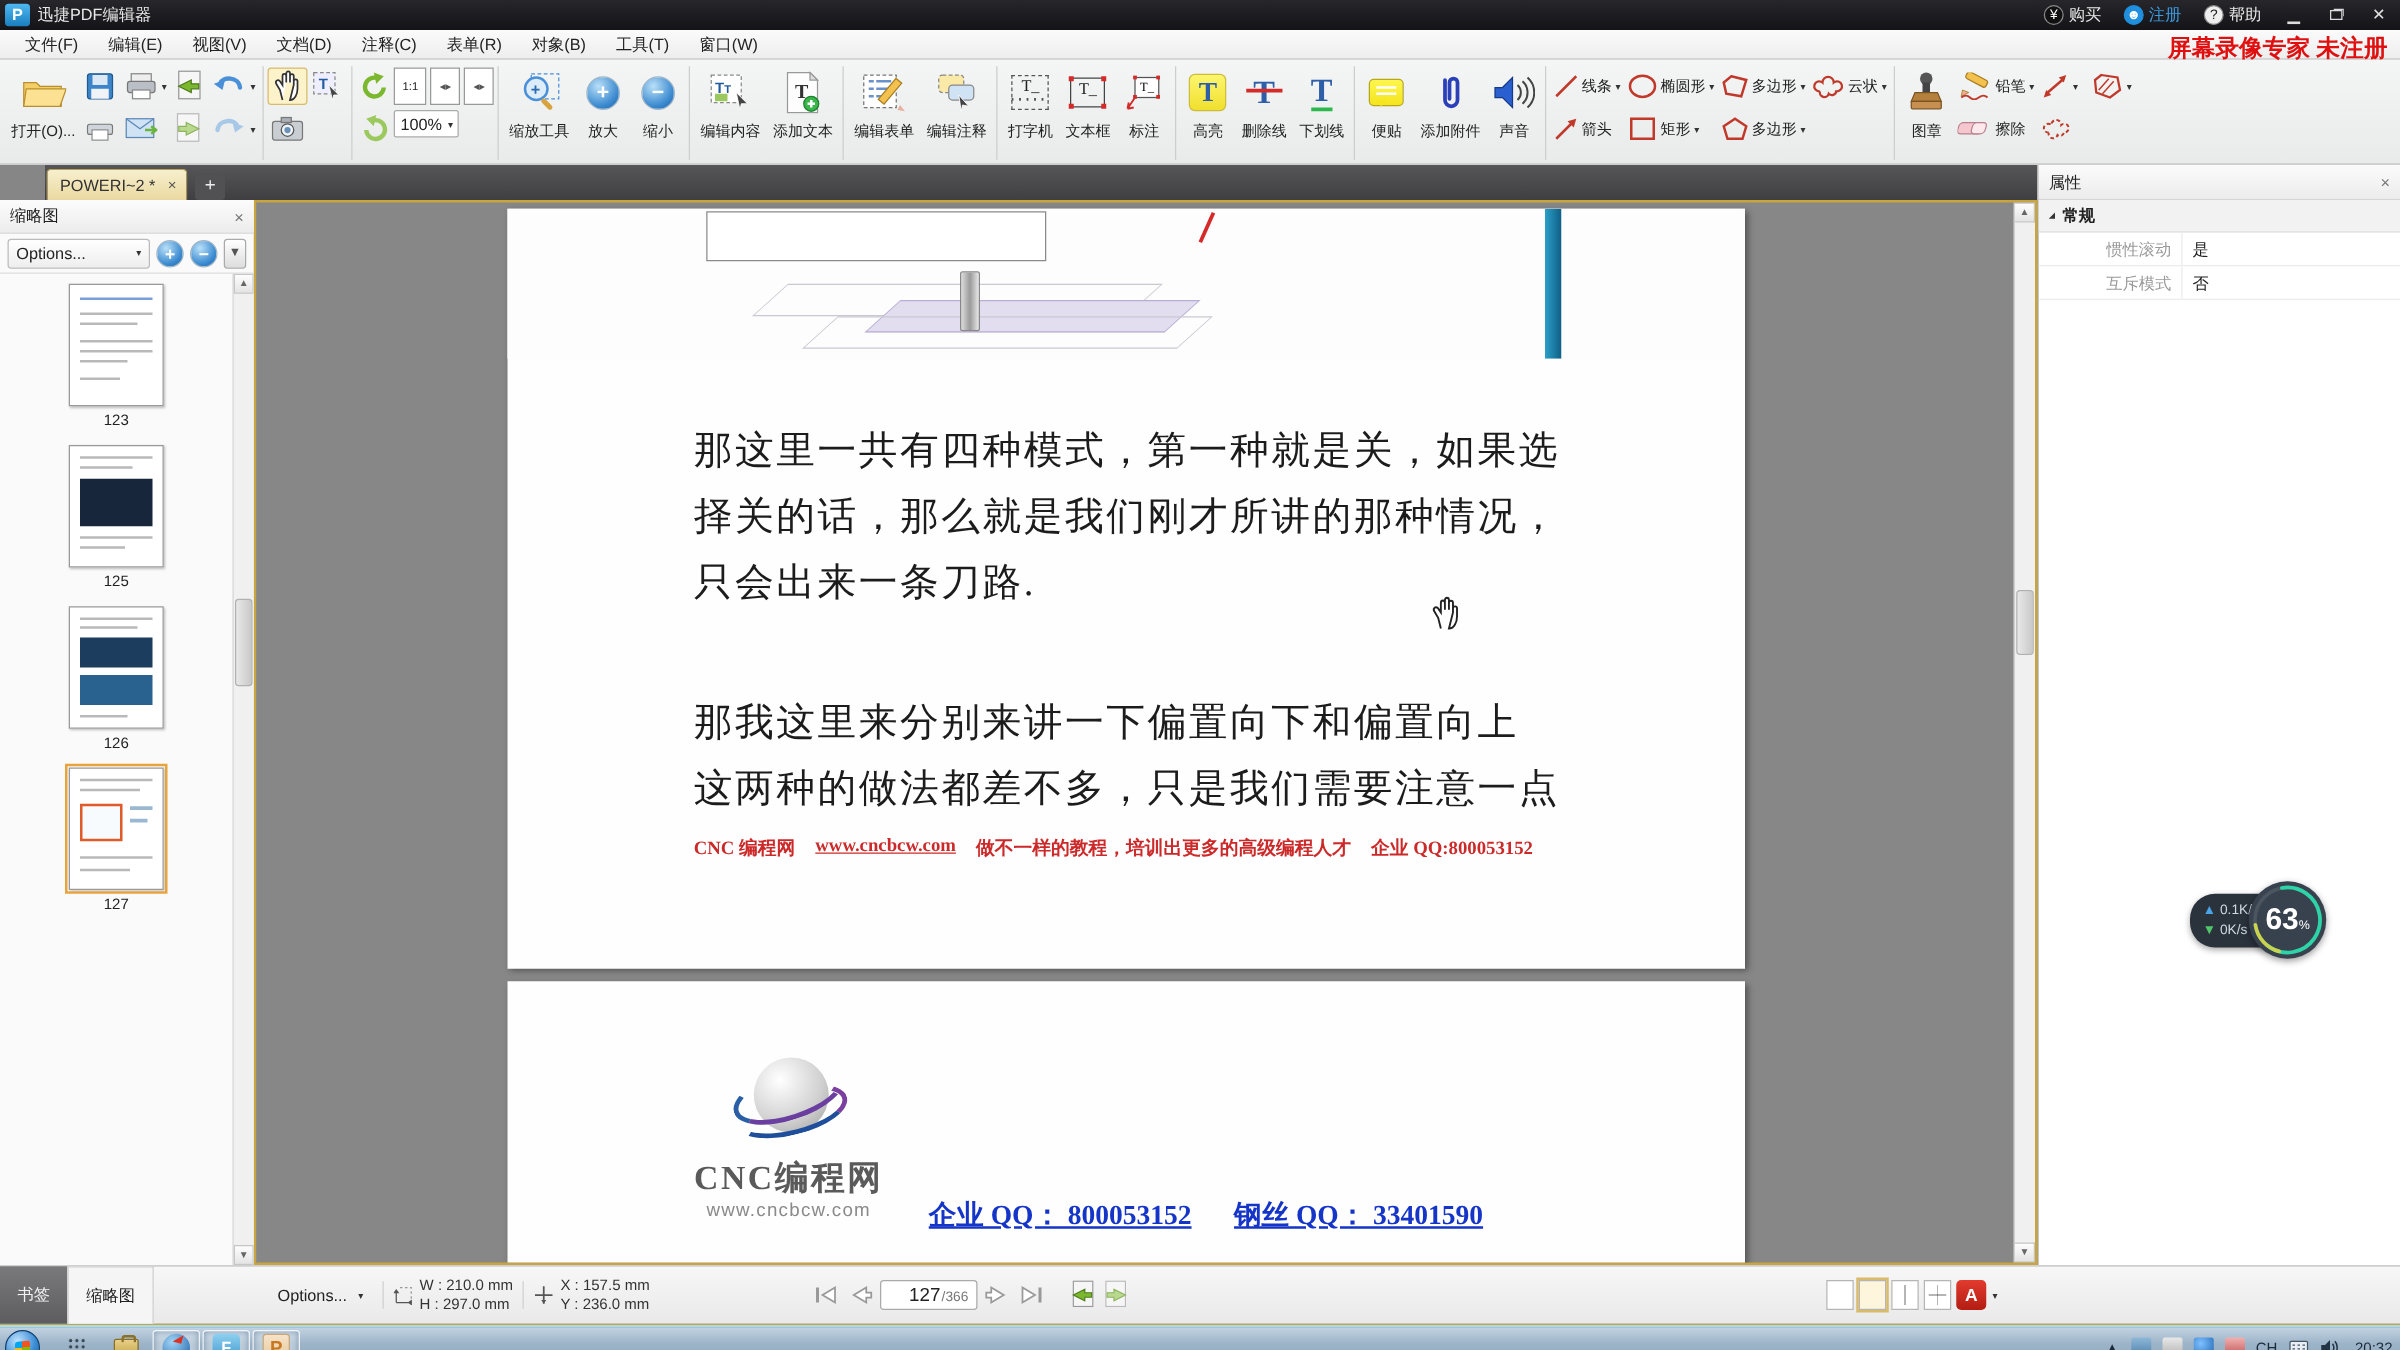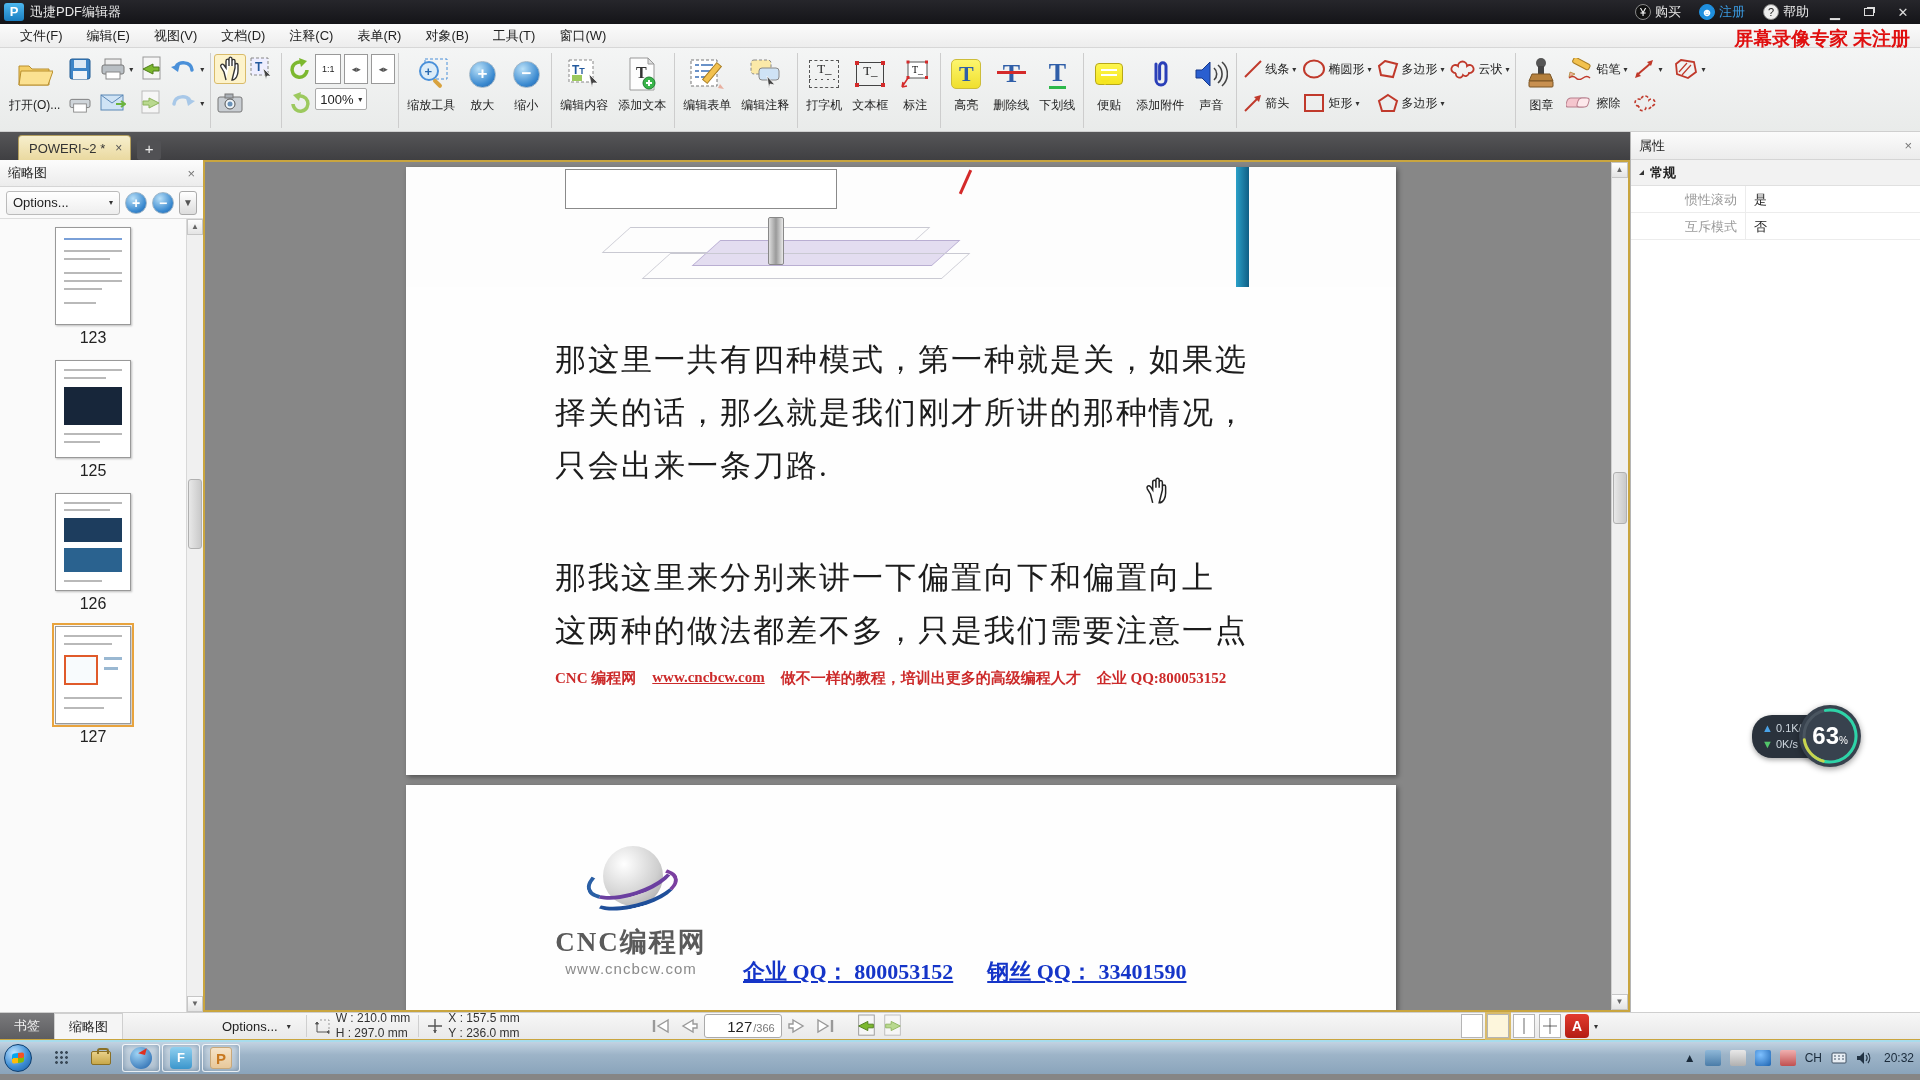--- a/index.html
+++ b/index.html
@@ -49,39 +49,39 @@
   .sticky-ic::after { content:""; position:absolute; left:4px; bottom:-6px; border:5px solid transparent; border-top-color:#f5e51e; }
   .tbox-ic { width:28px; height:24px; border:1px solid #444; position:relative; font:13px "Liberation Serif",serif; color:#222; text-align:center; }
   .tbox-ic i { position:absolute; width:4px; height:4px; background:#d42a2a; }
   .tbox-ic i:nth-child(1){left:-2px;top:-2px} .tbox-ic i:nth-child(2){right:-2px;top:-2px}
   .tbox-ic i:nth-child(3){left:-2px;bottom:-2px} .tbox-ic i:nth-child(4){right:-2px;bottom:-2px}
   .type-ic { width:30px; height:28px; border:1px dashed #555; font:13px "Liberation Serif",serif; text-align:center; background-image:radial-gradient(#555 1px, transparent 1px); background-size:6px 5px; background-position:3px 16px; background-repeat:repeat-x; }
 
   
   .workspace { display:flex; height:880px; }
   .left-col { flex:1; display:flex; flex-direction:column; min-width:0; }
-  .tabstrip { height:28px; background:linear-gradient(#565658,#3f3f42); display:flex; align-items:flex-end; padding-left:18px; }
+  .tabstrip { height:28px; background:linear-gradient(#565658,#3f3f42); display:flex; align-items:flex-end; padding-left:1px;margin-left:36px; }
   .doctab { height:25px; background:linear-gradient(#f7efcd,#ead9a0); border:1px solid #b49f5e; border-bottom:none; border-radius:4px 4px 0 0; display:flex; align-items:center; gap:10px; padding:0 8px 0 10px; font-size:13px; color:#333; }
   .doctab .close-x { color:#555; font-size:12px; cursor:pointer; }
   .newtab-btn { width:24px; height:20px; margin-left:6px; background:#515154; color:#eee; border-radius:3px; text-align:center; line-height:18px; font-size:15px; cursor:pointer; }
   .content-row { flex:1; display:flex; min-height:0; }
 
   
   .thumb-panel { width:205px; background:#fafafa; border-right:2px solid #c9a53f; display:flex; flex-direction:column; }
   .tp-header { height:27px; background:linear-gradient(#fcfcfc,#ececec); border-bottom:1px solid #d5d5d5; display:flex; align-items:center; justify-content:space-between; padding:0 8px; font-size:13px; }
   .tp-tools { height:32px; border-bottom:1px solid #ddd; display:flex; align-items:center; gap:5px; padding:0 6px; }
   .tp-options { flex:1; height:24px; background:linear-gradient(#fff,#eee); border:1px solid #bbb; border-radius:3px; display:flex; align-items:center; justify-content:space-between; padding:0 6px; font-size:13px; cursor:pointer; }
   .tp-orb { width:22px; height:22px; font-size:14px; }
   .tp-chev { width:18px; height:24px; background:linear-gradient(#fff,#ddd); border:1px solid #aaa; border-radius:3px; text-align:center; line-height:22px; color:#555; font-size:10px; }
   .tp-body { flex:1; position:relative; overflow:hidden; display:flex; }
   .thumb-list { flex:1; display:flex; flex-direction:column; align-items:center; padding-top:8px; }
   .thumb-item { display:flex; flex-direction:column; align-items:center; margin-bottom:13px; cursor:pointer; }
   .thumb-page { width:76px; height:98px; background:#fff; border:1px solid #999; box-shadow:1px 1px 2px rgba(0,0,0,.25); position:relative; overflow:hidden; }
   .thumb-item.selected .thumb-page { outline:2px solid #e8a33d; outline-offset:1px; }
-  .thumb-num { font-size:16px; margin-top:4px; color:#222; }
+  .thumb-num { font-size:12px; margin-top:4px; color:#222; }
   .tl { position:absolute; left:8px; right:8px; height:2px; background:#b9b9b9; }
   .tl.blue { background:#7aa0d8; }
   .tblock { position:absolute; }
   .vscroll { width:17px; background:#f0f0f0; border-left:1px solid #d8d8d8; display:flex; flex-direction:column; }
   .vs-btn { height:16px; background:linear-gradient(#fdfdfd,#e4e4e4); border:1px solid #c6c6c6; color:#666; font-size:8px; text-align:center; line-height:14px; }
   .vs-track { flex:1; position:relative; }
   .vs-thumb { position:absolute; left:1px; right:1px; border-radius:3px; background:linear-gradient(90deg,#e8e8e8,#c9c9c9); border:1px solid #b0b0b0; }
 
   
   .viewport { flex:1; position:relative; background:#878787; border:2px solid #c9a53f; border-left:none; overflow:hidden; }
@@ -116,21 +116,21 @@
   
   .props { width:290px; background:#fff; border-left:1px solid #b5b5b5; display:flex; flex-direction:column; }
   .props-header { height:28px; background:linear-gradient(#fbfbfb,#ececec); border-bottom:1px solid #d5d5d5; display:flex; align-items:center; justify-content:space-between; padding:0 8px; font-size:13px;text-align:center; }
   .props-section { height:26px; background:#f2f2f2; border-bottom:1px solid #e0e0e0; display:flex; align-items:center; gap:6px; padding:0 8px; font-weight:bold; font-size:13px; }
   .tri-expand { width:0; height:0; border-left:5px solid transparent; border-bottom:5px solid #333; transform:rotate(0deg); }
   .prop-row { height:27px; display:flex; border-bottom:1px solid #ececec; font-size:13px; }
   .prop-label { width:115px; color:#9a9a9a; text-align:right; padding:5px 8px 0 0; border-right:1px solid #ececec; }
   .prop-value { flex:1; padding:5px 0 0 8px; color:#222; }
 
   
-  .statusbar { height:28px; background:linear-gradient(#f7f7f7,#e9e9e9); border-top:1px solid #cfcfcf; border-bottom:1px solid #c9a53f; display:flex; align-items:center; position:relative; }
+  .statusbar { height:48px; background:linear-gradient(#f7f7f7,#e9e9e9); border-top:1px solid #cfcfcf; border-bottom:1px solid #c9a53f; display:flex; align-items:center; position:relative; }
   .panel-tabs { width:205px; height:100%; display:flex; align-items:stretch; }
   .ptab { padding:0 14px; display:flex; align-items:center; font-size:13px; cursor:pointer; }
   .ptab.dark { background:linear-gradient(#7a7a7c,#5d5d60); color:#f0f0f0; }
   .ptab.lit { background:#f5f5f5; border:1px solid #cfcfcf; border-bottom:none; }
   .sb-options { height:24px; margin-left:10px; padding:0 6px; display:flex; align-items:center; gap:8px; font-size:13px; border:1px solid transparent; cursor:pointer; }
   .sb-sep { width:1px; height:22px; background:#cfcfcf; margin:0 8px; }
   .sb-dim { display:flex; align-items:center; gap:5px; font-size:12px; color:#333; }
   .sb-dim .two { line-height:1.25; }
   .sb-nav { display:flex; align-items:center; gap:5px; margin-left:130px; }
   .nav-arrow { cursor:pointer; display:flex; }

